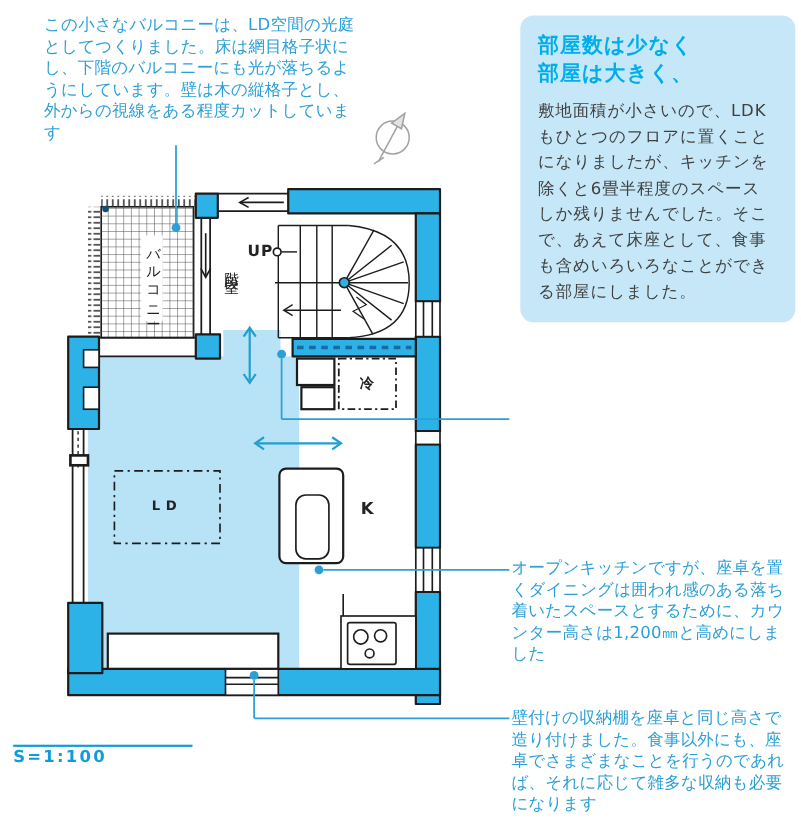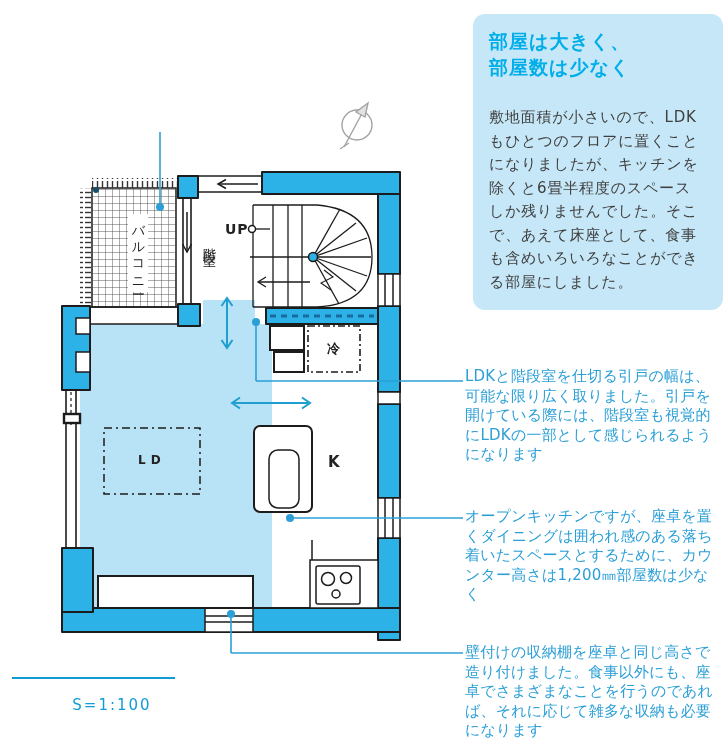--- a/index.html
+++ b/index.html
@@ -19,27 +19,27 @@
   .ann3{left:465px;top:643px;width:256px;}
   
   .info-box{
     left:473px;top:14px;width:250px;background:#c6e7f7;border-radius:12px;
     padding:14px 16px 16px 16px;box-sizing:border-box;
   }
   .info-heading{
     color:#00aeea;font-size:19px;font-weight:bold;line-height:26px;letter-spacing:1px;
   }
   .info-body{
-    margin-top:26px;color:#3f3f3f;font-size:15px;line-height:23.5px;letter-spacing:0.8px;
+    margin-top:9px;color:#3f3f3f;font-size:15px;line-height:23.5px;letter-spacing:0.8px;
   }
   
   .caption{left:12px;top:671px;width:200px;}
   .caption-title{color:#0f9cd8;font-size:16px;font-weight:bold;letter-spacing:0.5px;}
   .caption-rule{width:163px;height:2px;background:#0f9cd8;margin-top:6px;}
-  .caption-scale{color:#0f9cd8;font-size:15px;font-weight:normal;letter-spacing:2px;margin-top:17px;text-align:center;}
+  .caption-scale{color:#0f9cd8;font-size:15px;font-weight:bold;letter-spacing:2px;margin-top:0;}
   
   .plan-label{color:#222;font-size:14px;letter-spacing:1px;font-weight:bold;}
   .v-label{
     writing-mode:vertical-rl;text-orientation:upright;letter-spacing:3px;
     color:#222;font-size:13px;background:#fff;padding:2px 1px;
   }
   svg{position:absolute;left:0;top:0;}
 </style>
 </head>
 <body>
@@ -190,38 +190,38 @@
     </g>
 
     <g stroke="#a3a3a3" stroke-width="1.4" fill="none">
       <circle cx="357" cy="125" r="15"></circle>
       <line x1="344" y1="147" x2="366" y2="106"></line>
       <polygon points="368,103 356,112 365,117" fill="#e2e2e2"></polygon>
       <line x1="340" y1="149" x2="349" y2="143"></line>
     </g>
   </svg>
 
+  <div class="abs blue-note callout">この小さなバルコニーは、LD空間の光庭としてつくりました。床は網目格子状にし、下階のバルコニーにも光が落ちるようにしています。壁は木の縦格子とし、外からの視線をある程度カットしています</div>
 
   <div class="abs info-box">
     <div class="info-heading">
+      <div>部屋数は少なく</div>
       <div>部屋は大きく、</div>
-      <div>部屋数は少なく</div>
     </div>
     <div class="info-body">敷地面積が小さいので、LDKもひとつのフロアに置くことになりましたが、キッチンを除くと6畳半程度のスペースしか残りませんでした。そこで、あえて床座として、食事も含めいろいろなことができる部屋にしました。</div>
   </div>
 
   <div class="abs v-label" style="left:128px;top:214px;">バルコニー</div>
   <div class="abs v-label" style="left:199px;top:235px;background:transparent;">階段室</div>
   <div class="abs plan-label" style="left:225px;top:221px;">UP</div>
   <div class="abs plan-label" style="left:327px;top:340px;font-size:13px;">冷</div>
   <div class="abs plan-label" style="left:138px;top:453px;font-size:12px;letter-spacing:5px;">LD</div>
   <div class="abs plan-label" style="left:328px;top:453px;font-size:15px;">K</div>
 
-  <div class="abs blue-note ann1">LDKと階段室を仕切る引戸の幅は、可能な限り広く取りました。引戸を開けている際には、階段室も視覚的にLDKの一部として感じられるようになります</div>
-  <div class="abs blue-note ann2">オープンキッチンですが、座卓を置くダイニングは囲われ感のある落ち着いたスペースとするために、カウンター高さは1,200㎜部屋数は少なく</div>
+  <div class="abs blue-note ann2">オープンキッチンですが、座卓を置くダイニングは囲われ感のある落ち着いたスペースとするために、カウンター高さは1,200㎜と高めにしました</div>
   <div class="abs blue-note ann3">壁付けの収納棚を座卓と同じ高さで造り付けました。食事以外にも、座卓でさまざまなことを行うのであれば、それに応じて雑多な収納も必要になります</div>
 
   <div class="abs caption">
     <div class="caption-rule"></div>
     <div class="caption-scale">S=1:100</div>
   </div>
 
 </div>
 
 </body></html>

